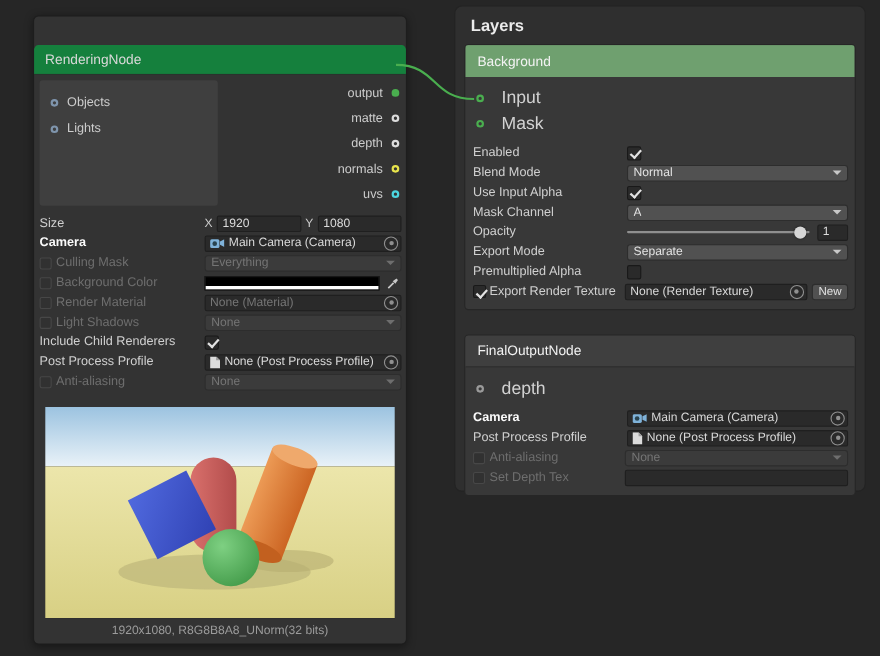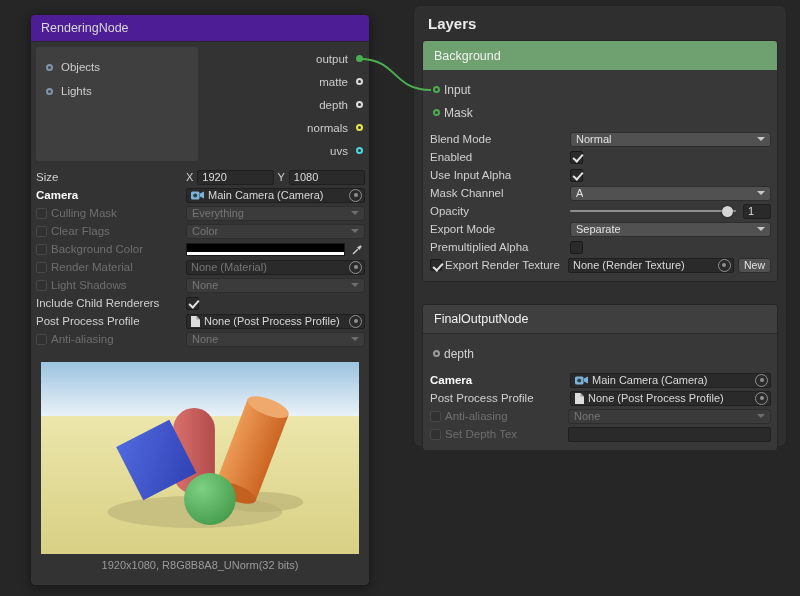--- a/index.html
+++ b/index.html
@@ -4,21 +4,21 @@
 <style>
   * { box-sizing: border-box; margin: 0; padding: 0; }
   html,body { width:800px; height:596px; }
   body {
     background:#262626;
     font-family:"Liberation Sans","DejaVu Sans",sans-serif;
     position:relative; overflow:hidden;
     color:#d0d0d0;
   }
   .node { position:absolute; background:#333333; border:1px solid #1d1d1d; border-radius:5px; box-shadow:0 2px 8px rgba(0,0,0,.4); }
-  .node-header { height:27px; background:#4c1d95; border-bottom:1px solid #282828; border-radius:4px 4px 0 0; display:flex; align-items:center; padding:0 10px; font-size:12.5px; color:#d8d8d8; }
+  .node-header { height:27px; background:#15803d; border-bottom:1px solid #282828; border-radius:4px 4px 0 0; display:flex; align-items:center; padding:0 10px; font-size:12.5px; color:#d8d8d8;margin-top:26px; }
 
   
   #rendering-node { left:30px; top:14px; width:340px; height:572px; }
   .ports-body { position:relative; height:124px; }
   .in-box { position:absolute; left:5px; top:5px; width:162px; height:114px; background:#3f3f3f; border-radius:3px; padding-top:8px; }
   .in-row { display:flex; align-items:center; gap:8px; padding:0 10px; height:24px; font-size:11.5px; color:#cdcdcd; }
   .out-col { position:absolute; right:0; top:5px; width:168px; }
   .out-row { display:flex; align-items:center; justify-content:flex-end; gap:8px; height:23px; padding-right:6px; font-size:11.5px; color:#cdcdcd; }
   .port { width:7px; height:7px; border-radius:50%; border:2px solid #7f95ad; background:transparent; flex-shrink:0; }
   .port.green  { border-color:#4aae4f; }
@@ -67,21 +67,21 @@
   .caption { text-align:center; font-size:11px; color:#9b9b9b; margin-top:5px; }
 
   
   #layers-panel { position:absolute; left:413px; top:5px; width:374px; height:442px; background:#2f2f2f; border:1px solid #232323; border-radius:7px; }
   .panel-title { padding:9px 14px 8px; font-size:15px; font-weight:600; color:#ebebeb; }
   .lnode { margin:0 8px; background:#383838; border:1px solid #262626; border-radius:4px; overflow:hidden; }
   .lnode-header { height:29px; display:flex; align-items:center; padding:0 11px; font-size:12.5px; color:#f2f2f2; }
   .lnode-header.green { background:#6fa06f; }
   .lnode-header.gray { background:#3f3f3f; border-bottom:1px solid #2b2b2b; }
   .lports { padding:8px 0 4px; }
-  .lport-row { display:flex; align-items:center; gap:4px; height:23px; padding:0 10px; font-size:12px; color:#d2d2d2; }
+  .lport-row { display:flex; align-items:center; gap:16px; height:23px; padding:0 10px; font-size:16px; color:#d2d2d2; }
   .lrows { padding:2px 4px 7px; }
 
   .slider-wrap { flex:1; display:flex; align-items:center; gap:7px; min-width:0; }
   .track { flex:1; height:2px; background:#8f8f8f; border-radius:1px; position:relative; }
   .knob { position:absolute; right:3px; top:-4.5px; width:11px; height:11px; border-radius:50%; background:#d6d6d6; box-shadow:0 0 2px rgba(0,0,0,.7); }
   .sliderval { width:28px; flex:none; }
 
   .newbtn { height:15px; background:#515151; border:1px solid #2d2d2d; border-radius:3px; font-size:10.5px; color:#e2e2e2; padding:0 5px; display:flex; align-items:center; flex-shrink:0; cursor:default; }
 
   #wire-layer { position:absolute; left:0; top:0; width:800px; height:596px; pointer-events:none; z-index:10; }
@@ -164,32 +164,20 @@
           </span>
         <span class="plabel l135 dim">Culling Mask</span>
         <div class="pval">
           <div class="dd disabled">
             <span class="dd-text">Everything</span>
             <span class="arrow"></span>
           </div>
         </div>
       </div>
 
-      <div class="prow">
-        <span class="lead">
-            <span class="cb mini"></span>
-          </span>
-        <span class="plabel l135 dim">Clear Flags</span>
-        <div class="pval">
-          <div class="dd disabled">
-            <span class="dd-text">Color</span>
-            <span class="arrow"></span>
-          </div>
-        </div>
-      </div>
 
       <div class="prow">
         <span class="lead">
             <span class="cb mini"></span>
           </span>
         <span class="plabel l135 dim">Background Color</span>
         <div class="pval">
           <div class="colorbar"></div>
           <span class="dropperbtn">
             <svg width="11" height="11" viewBox="0 0 11 11">
@@ -319,34 +307,34 @@
           <span>Input</span>
         </div>
         <div class="lport-row">
           <span class="port green"></span>
           <span>Mask</span>
         </div>
       </div>
       <div class="lrows">
 
         <div class="prow">
+          <span class="plabel l140">Enabled</span>
+          <div class="pval">
+              <span class="cb checked"></span>
+            </div>
+        </div>
+
+        <div class="prow">
           <span class="plabel l140">Blend Mode</span>
           <div class="pval">
             <div class="dd">
               <span class="dd-text">Normal</span>
               <span class="arrow"></span>
             </div>
           </div>
-        </div>
-
-        <div class="prow">
-          <span class="plabel l140">Enabled</span>
-          <div class="pval">
-              <span class="cb checked"></span>
-            </div>
         </div>
 
         <div class="prow">
           <span class="plabel l140">Use Input Alpha</span>
           <div class="pval">
               <span class="cb checked"></span>
             </div>
         </div>
 
         <div class="prow">

